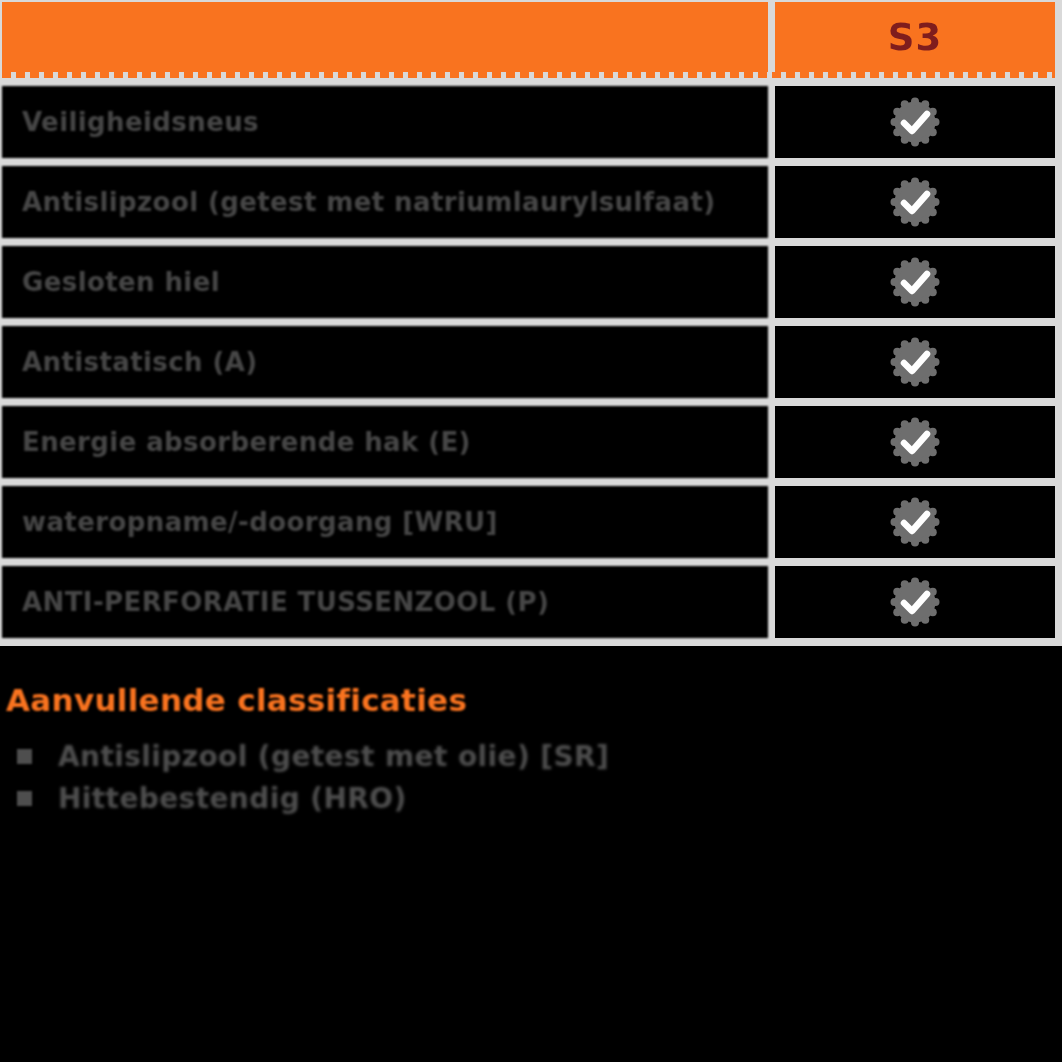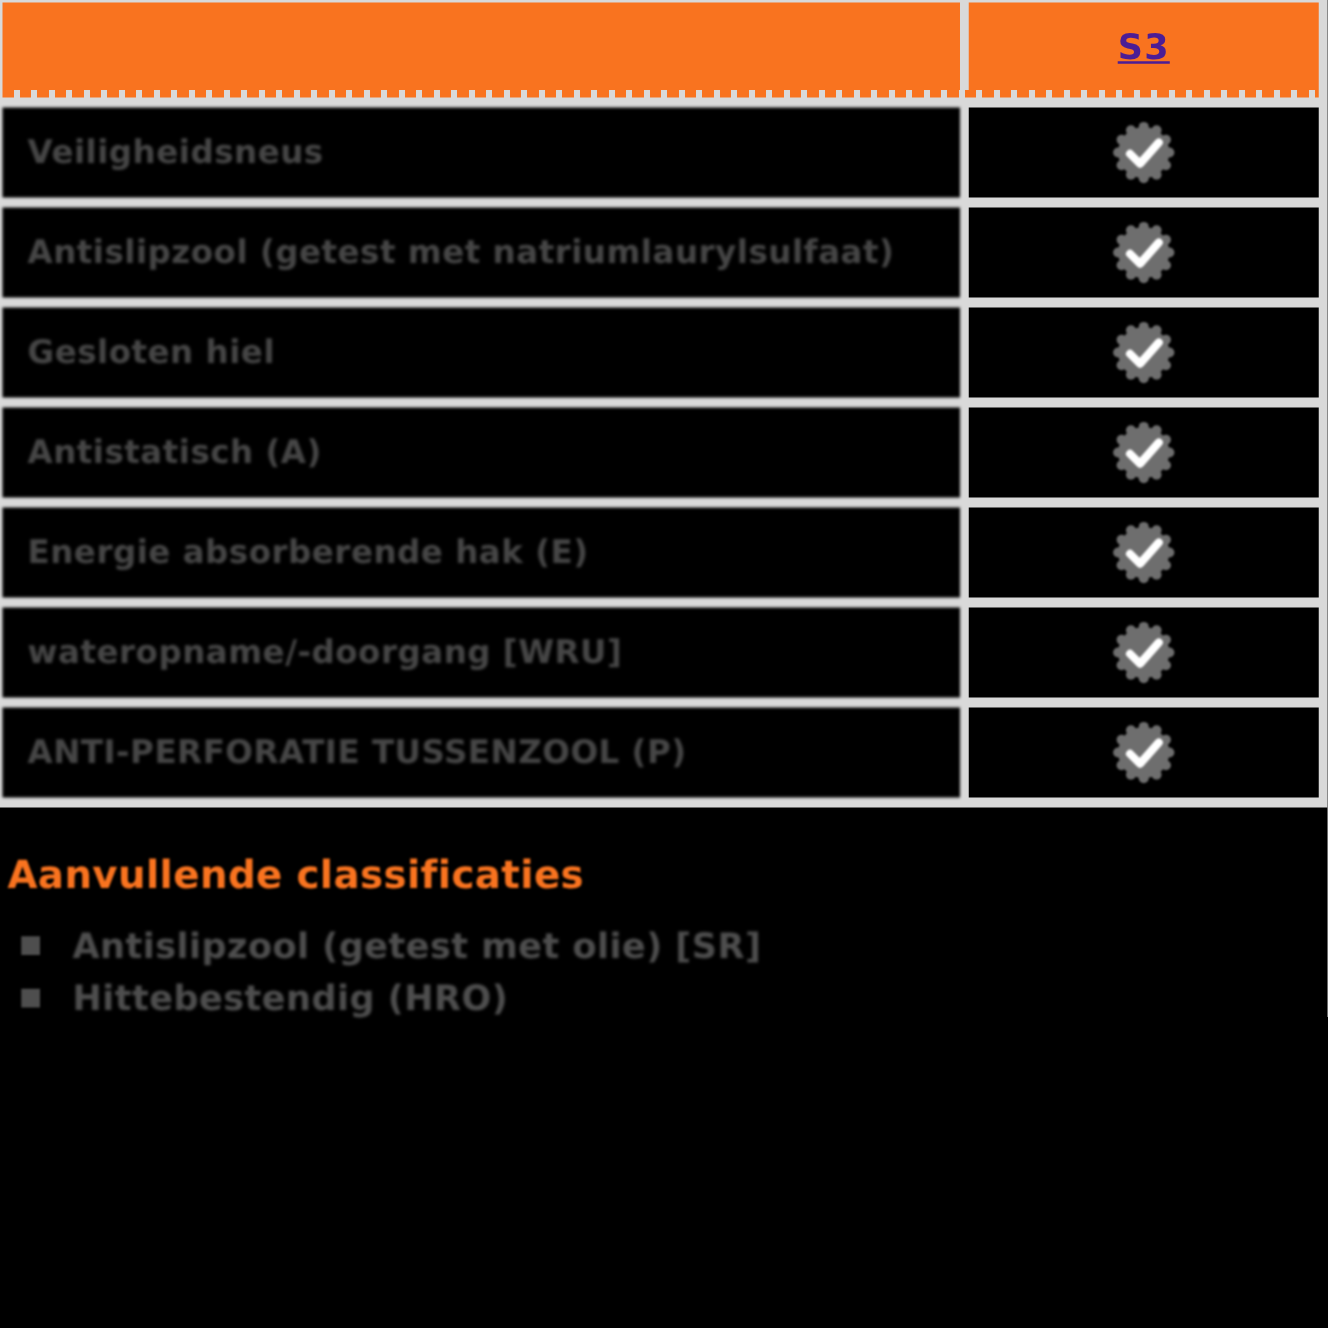--- a/index.html
+++ b/index.html
@@ -17,23 +17,22 @@
     width:1062px;height:646px;
     background:#D9D9D9;
     box-sizing:border-box;
     padding:2px 7px 8px 2px;
   }
   .header-row{display:flex;gap:7px;height:70px;}
   .hcell{background:#F9731F;}
   .cell-left{width:766px;flex:0 0 766px;box-sizing:border-box;}
   .cell-right{flex:1;display:flex;align-items:center;justify-content:center;}
   .s3{
-    color:#4c1d95;font-weight:700;font-size:28px;letter-spacing:1px;
+    color:#7f1d1d;font-weight:700;font-size:37px;letter-spacing:1px;
     filter:blur(0.6px);
-    text-decoration:underline;
   }
   .serration{
     height:6px;width:1053px;
     background:repeating-linear-gradient(90deg,#F9731F 0 9px,#D9D9D9 9px 14px);
   }
   .row{display:flex;gap:7px;height:72px;margin-top:8px;}
   .rcell{background:#000;}
   .row-label{
     display:flex;align-items:center;
     padding-left:20px;

